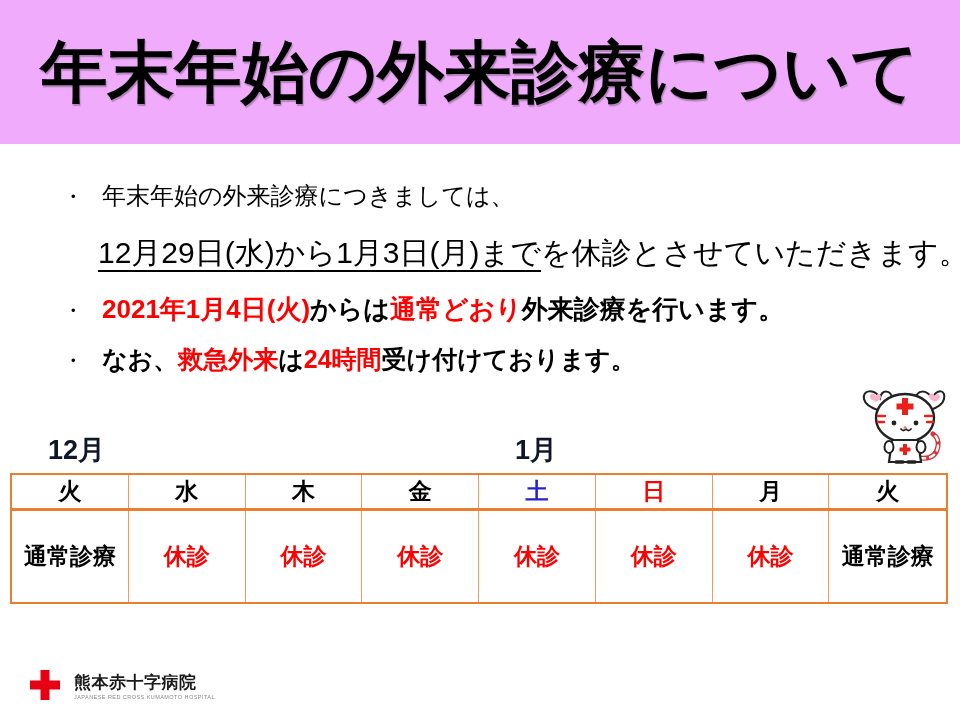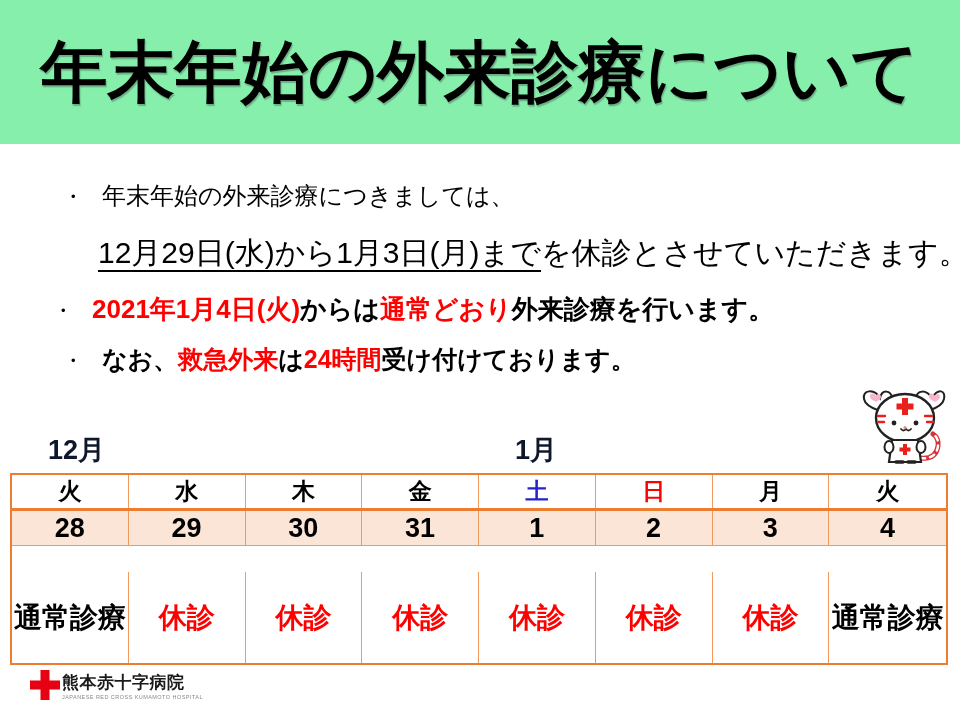--- a/index.html
+++ b/index.html
@@ -6,33 +6,33 @@
   html,body { width:960px; height:720px; }
   body {
     position:relative;
     background:#ffffff;
     font-family:"Liberation Sans","DejaVu Sans",sans-serif;
     overflow:hidden;
   }
   
   .banner {
     position:absolute; left:0; top:0; width:960px; height:144px;
-    background:#86efac;
+    background:#f0abfc;
     display:flex; align-items:center; justify-content:center;
   }
   .banner h1 {
     font-size:67px; font-weight:900; color:#000;
     letter-spacing:0px; white-space:nowrap;
     text-shadow:1px 2px 1px rgba(60,60,60,.35);
   }
   
   .bullet-line { position:absolute; white-space:nowrap; color:#000; }
   .b1l1 { left:62px; top:180px;  font-size:24px; font-weight:500; }
   .b1l2 { left:98px; top:233px;  font-size:30px; font-weight:500; }
-  .b2   { left:52px; top:292px;  font-size:26px; font-weight:700; }
+  .b2   { left:62px; top:292px;  font-size:26px; font-weight:700; }
   .b3   { left:62px; top:343px;  font-size:25px; font-weight:700; }
   .dot  { margin-right:18px; font-size:22px; font-weight:400; }
   .red  { color:#FF0000; }
   .ul   { border-bottom:2px solid #000; padding-bottom:1px; }
   
   .month { position:absolute; top:432px; font-size:27px; font-weight:600; color:#0f172a; }
   .month-left  { left:48px; }
   .month-right { left:515px;text-align:right; }
   
   .cal-table {
@@ -41,27 +41,27 @@
   }
   .cal-row { display:grid; grid-template-columns:repeat(8,1fr); }
   .cal-row > div {
     border-right:1px solid #F09A5E;
     display:flex; align-items:center; justify-content:center;
     white-space:nowrap;
   }
   .cal-row > div:last-child { border-right:none; }
   .row-days   { height:36px; border-bottom:3px solid #ED7D31; font-size:23px; font-weight:700; }
   .row-dates  { height:35px; border-bottom:1px solid #F09A5E; background:#FBE5D6; font-size:27px; font-weight:700; color:#000; }
-  .row-status { height:91px; font-size:28px; font-weight:700;margin-top:26px; }
+  .row-status { height:91px; font-size:23px; font-weight:700; }
   
   .mascot { position:absolute; left:858px; top:376px; width:96px; height:92px; }
   
   .footer-logo {
     position:absolute; left:28px; top:668px;
-    display:flex; align-items:flex-start; gap:0;
+    display:flex; align-items:flex-start; gap:12px;
   }
   .jrc-name { font-size:17px; font-weight:700; color:#1a1a1a; letter-spacing:.5px; line-height:1.1; margin-top:6px; }
   .jrc-en   { font-size:5.5px; color:#8a8a8a; letter-spacing:.45px; margin-top:1px; }
 </style>
 </head>
 <body>
 
 <div class="banner">
   <h1>年末年始の外来診療について</h1>
 </div>
@@ -119,30 +119,20 @@
   <div class="cal-row row-days">
     <div style="color: rgb(0, 0, 0);">火</div>
     <div style="color: rgb(0, 0, 0);">水</div>
     <div style="color: rgb(0, 0, 0);">木</div>
     <div style="color: rgb(0, 0, 0);">金</div>
     <div style="color: rgb(35, 35, 204);">土</div>
     <div style="color: rgb(255, 0, 0);">日</div>
     <div style="color: rgb(0, 0, 0);">月</div>
     <div style="color: rgb(0, 0, 0);">火</div>
   </div>
-  <div class="cal-row row-dates">
-    <div>28</div>
-    <div>29</div>
-    <div>30</div>
-    <div>31</div>
-    <div>1</div>
-    <div>2</div>
-    <div>3</div>
-    <div>4</div>
-  </div>
   <div class="cal-row row-status">
     <div style="color: rgb(0, 0, 0);">通常診療</div>
     <div style="color: rgb(255, 0, 0);">休診</div>
     <div style="color: rgb(255, 0, 0);">休診</div>
     <div style="color: rgb(255, 0, 0);">休診</div>
     <div style="color: rgb(255, 0, 0);">休診</div>
     <div style="color: rgb(255, 0, 0);">休診</div>
     <div style="color: rgb(255, 0, 0);">休診</div>
     <div style="color: rgb(0, 0, 0);">通常診療</div>
   </div>

